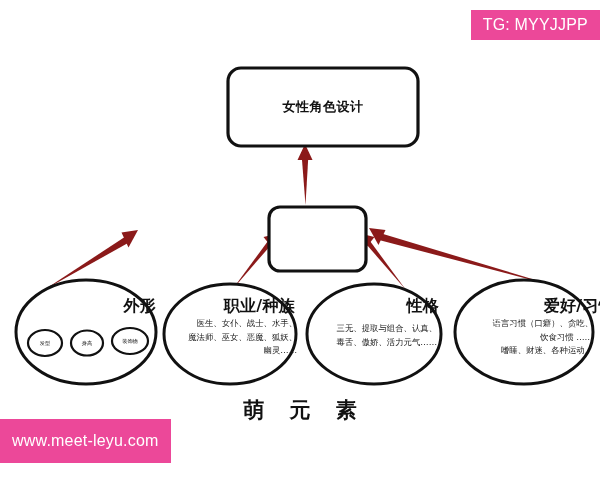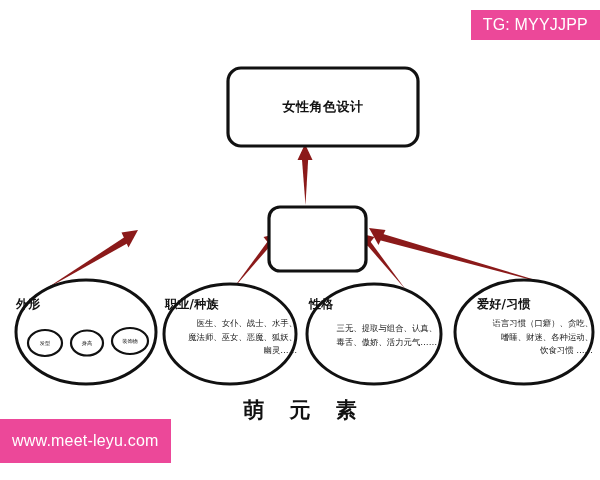--- a/index.html
+++ b/index.html
@@ -78,23 +78,23 @@
   #mid-box-label {
     left: 268px;
     top: 232px;
     width: 100px;
     font-size: 12.5px;
     letter-spacing: 0.5px;
   }
 
   .ellipse-title {
     position: absolute;
-    text-align: left;
+    text-align: right;
     font-weight: bold;
-    font-size: 12px;
+    font-size: 16px;
     letter-spacing: 0.3px;
     white-space: nowrap;
     color: #111111;
   }
 
   .ellipse-body {
     position: absolute;
     font-size: 8.4px;
     line-height: 13.5px;
     color: #1a1a1a;
@@ -195,22 +195,22 @@
 
   <div class="ellipse-title" style="left:309px; top:296px; width:130px;">性格</div>
   <div class="ellipse-body" style="left:322px; top:322px; width:115px;">
     <div>三无、提取与组合、认真、</div>
     <div>毒舌、傲娇、活力元气……</div>
   </div>
 
   <div class="ellipse-title" style="left:477px; top:296px; width:138px;">爱好/习惯</div>
   <div class="ellipse-body" style="left:468px; top:317px; width:125px;">
     <div>语言习惯（口癖）、贪吃、</div>
+    <div>饮食习惯 ……</div>
     <div>嗜睡、财迷、各种运动、</div>
-    <div>饮食习惯 ……</div>
   </div>
 
   <div id="bottom-caption">萌 元 素</div>
 
   <div class="watermark" id="watermark-top-right">TG: MYYJJPP</div>
 
   <div class="watermark" id="watermark-bottom-left">www.meet-leyu.com</div>
 
 </div>
 

